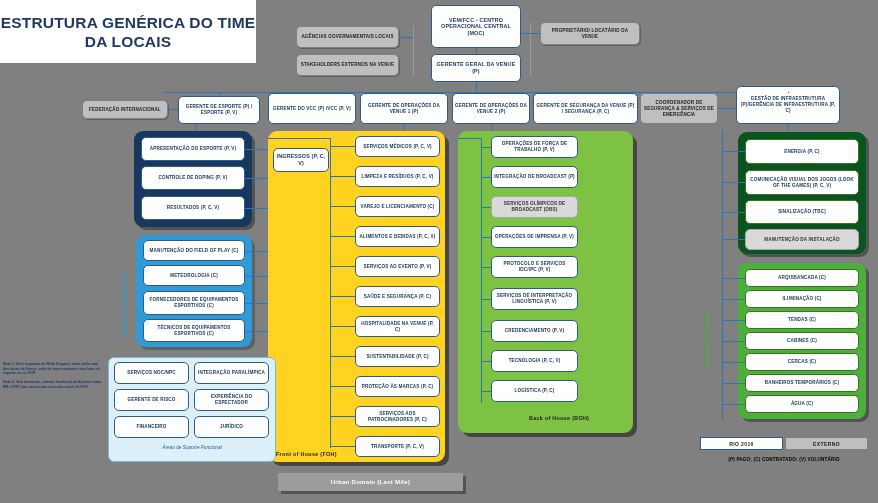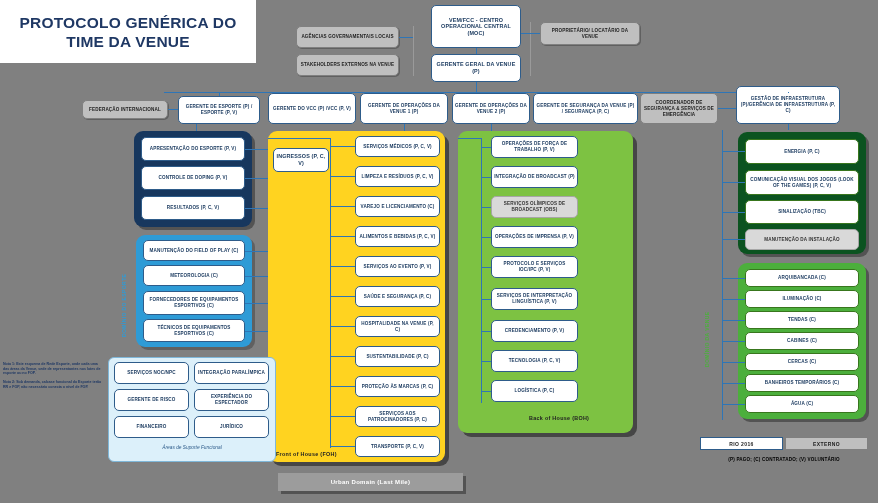--- a/index.html
+++ b/index.html
@@ -82,21 +82,21 @@
 
   .support-caption{
     font-size:4.8px;font-style:italic;color:#2E5C8A;text-align:center;
   }
 </style>
 </head>
 <body>
 
 <div id="root">
 
-  <div id="title-card" class="abs">PROTOCOLO GENÉRICA DO TIME DA VENUE</div>
+  <div id="title-card" class="abs">ESTRUTURA GENÉRICA DO TIME DA LOCAIS</div>
 
   <div class="abs node gray" style="left:296px;top:26px;width:103px;height:22px;">AGÊNCIAS GOVERNAMENTAIS LOCAIS</div>
 
   <div class="abs node gray" style="left:296px;top:54px;width:103px;height:22px;">STAKEHOLDERS EXTERNOS NA VENUE</div>
 
   <div class="abs node white big" style="left:431px;top:5px;width:90px;height:43px;">VEM/FCC - CENTRO OPERACIONAL CENTRAL (MOC)</div>
 
   <div class="abs node white big" style="left:431px;top:54px;width:90px;height:28px;">GERENTE GERAL DA VENUE (P)</div>
 
   <div class="abs node gray" style="left:540px;top:22px;width:100px;height:23px;">PROPRIETÁRIO/ LOCATÁRIO DA VENUE</div>

